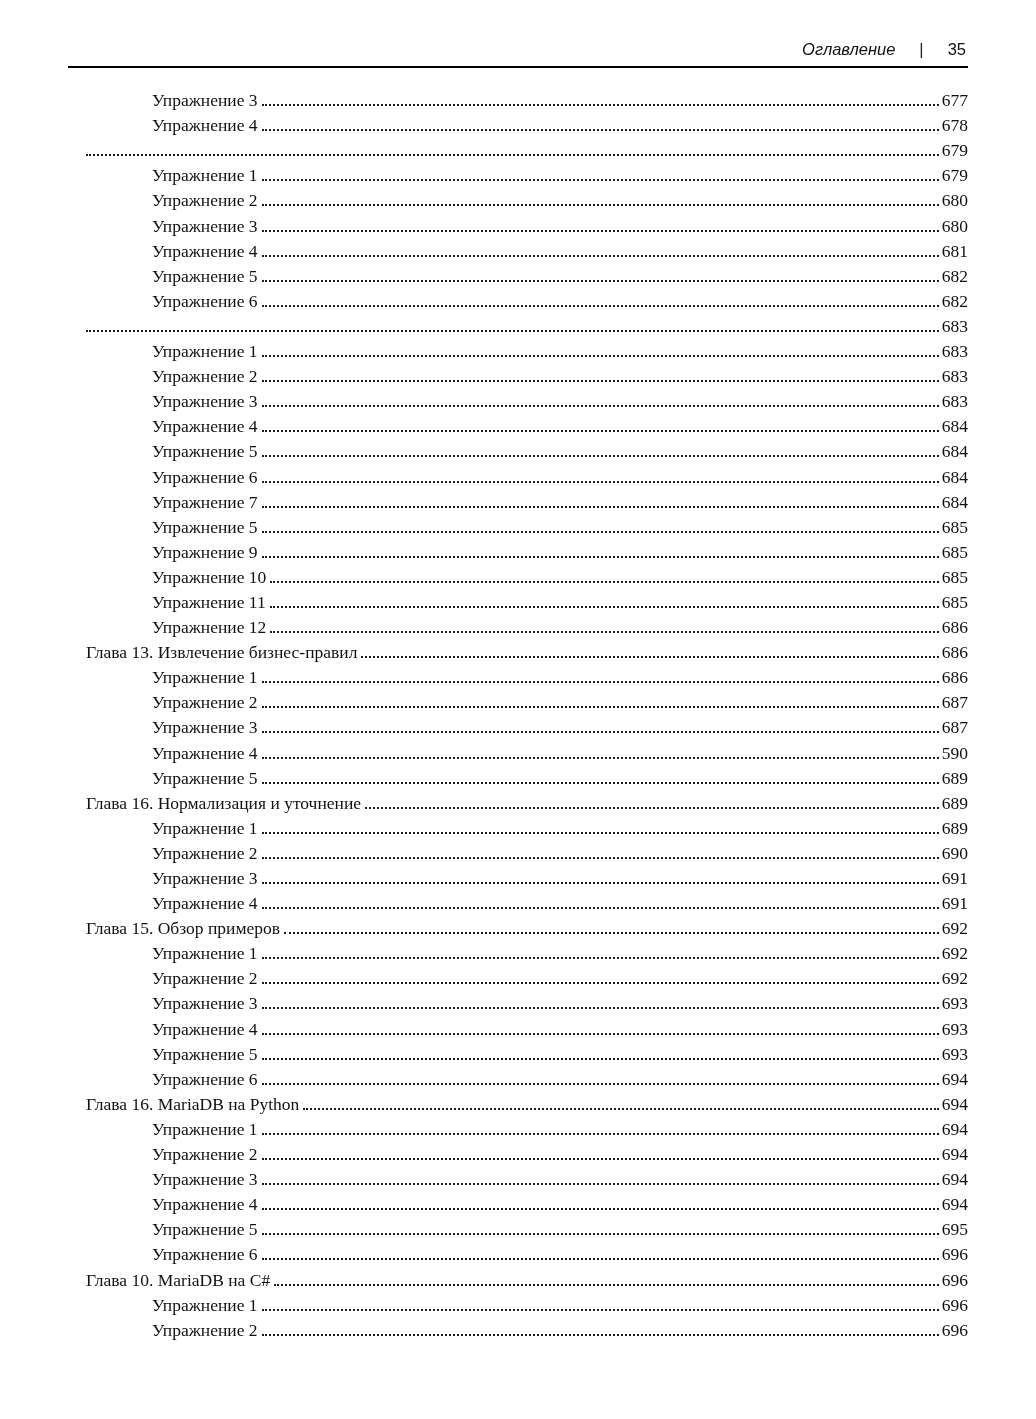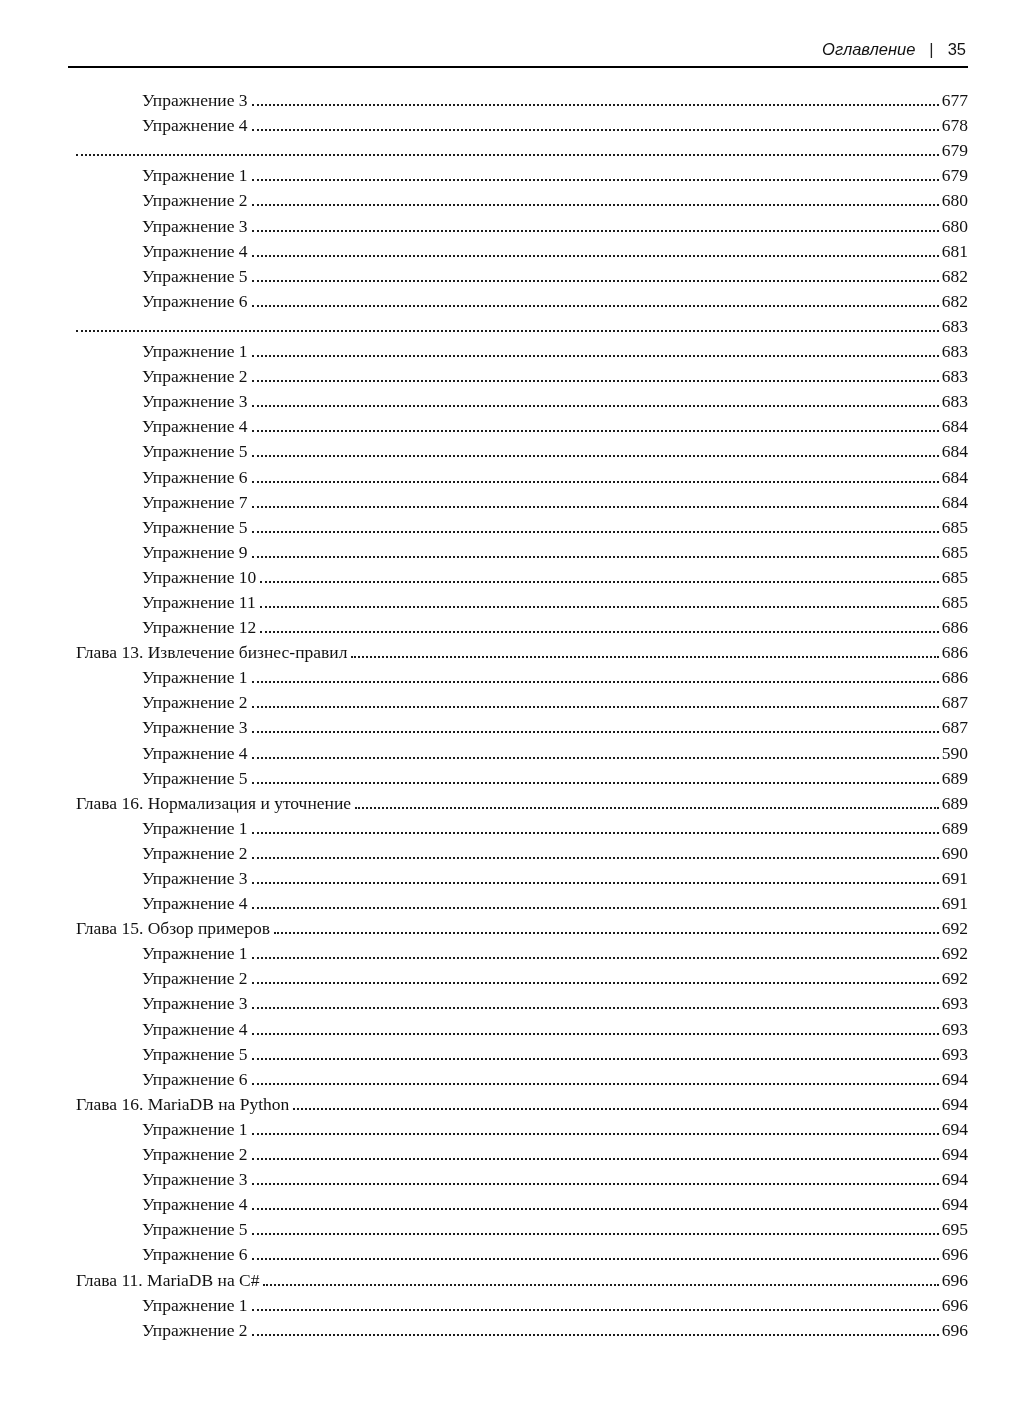--- a/index.html
+++ b/index.html
@@ -17,21 +17,21 @@
   .page {
     box-sizing: border-box;
     width: 1036px;
     height: 1419px;
     padding: 40px 68px 20px 68px;
   }
   .running-head {
     display: flex;
     justify-content: flex-end;
     align-items: baseline;
-    gap: 0;
+    gap: 10px;
     font-family: "Liberation Sans", sans-serif;
     font-size: 16.5px;
     padding-right: 2px;
   }
   .running-head .head-title {
     font-style: italic;
   }
   .running-head .head-sep {
     margin: 0 14px;
     color: #222;
@@ -46,20 +46,21 @@
     height: 0;
   }
   .toc {
     font-size: 17.5px;
   }
   .toc-row {
     display: flex;
     align-items: flex-end;
     height: 25.1px;
     white-space: nowrap;
+    margin-left: 10px;
   }
   .toc-row.chapter {
     padding-left: 8px;
   }
   .toc-row.exercise {
     padding-left: 74px;
   }
   .toc-label {
     flex: 0 0 auto;
     padding-right: 4px;
@@ -363,21 +364,21 @@
     <span class="toc-page">695</span>
   </div>
 
   <div class="toc-row exercise">
     <span class="toc-label">Упражнение 6</span>
     <span class="toc-dots"></span>
     <span class="toc-page">696</span>
   </div>
 
   <div class="toc-row chapter">
-    <span class="toc-label">Глава 11. MariaDB на C#</span>
+    <span class="toc-label">Глава 10. MariaDB на C#</span>
     <span class="toc-dots"></span>
     <span class="toc-page">696</span>
   </div>
 
   <div class="toc-row exercise">
     <span class="toc-label">Упражнение 1</span>
     <span class="toc-dots"></span>
     <span class="toc-page">696</span>
   </div>
 

